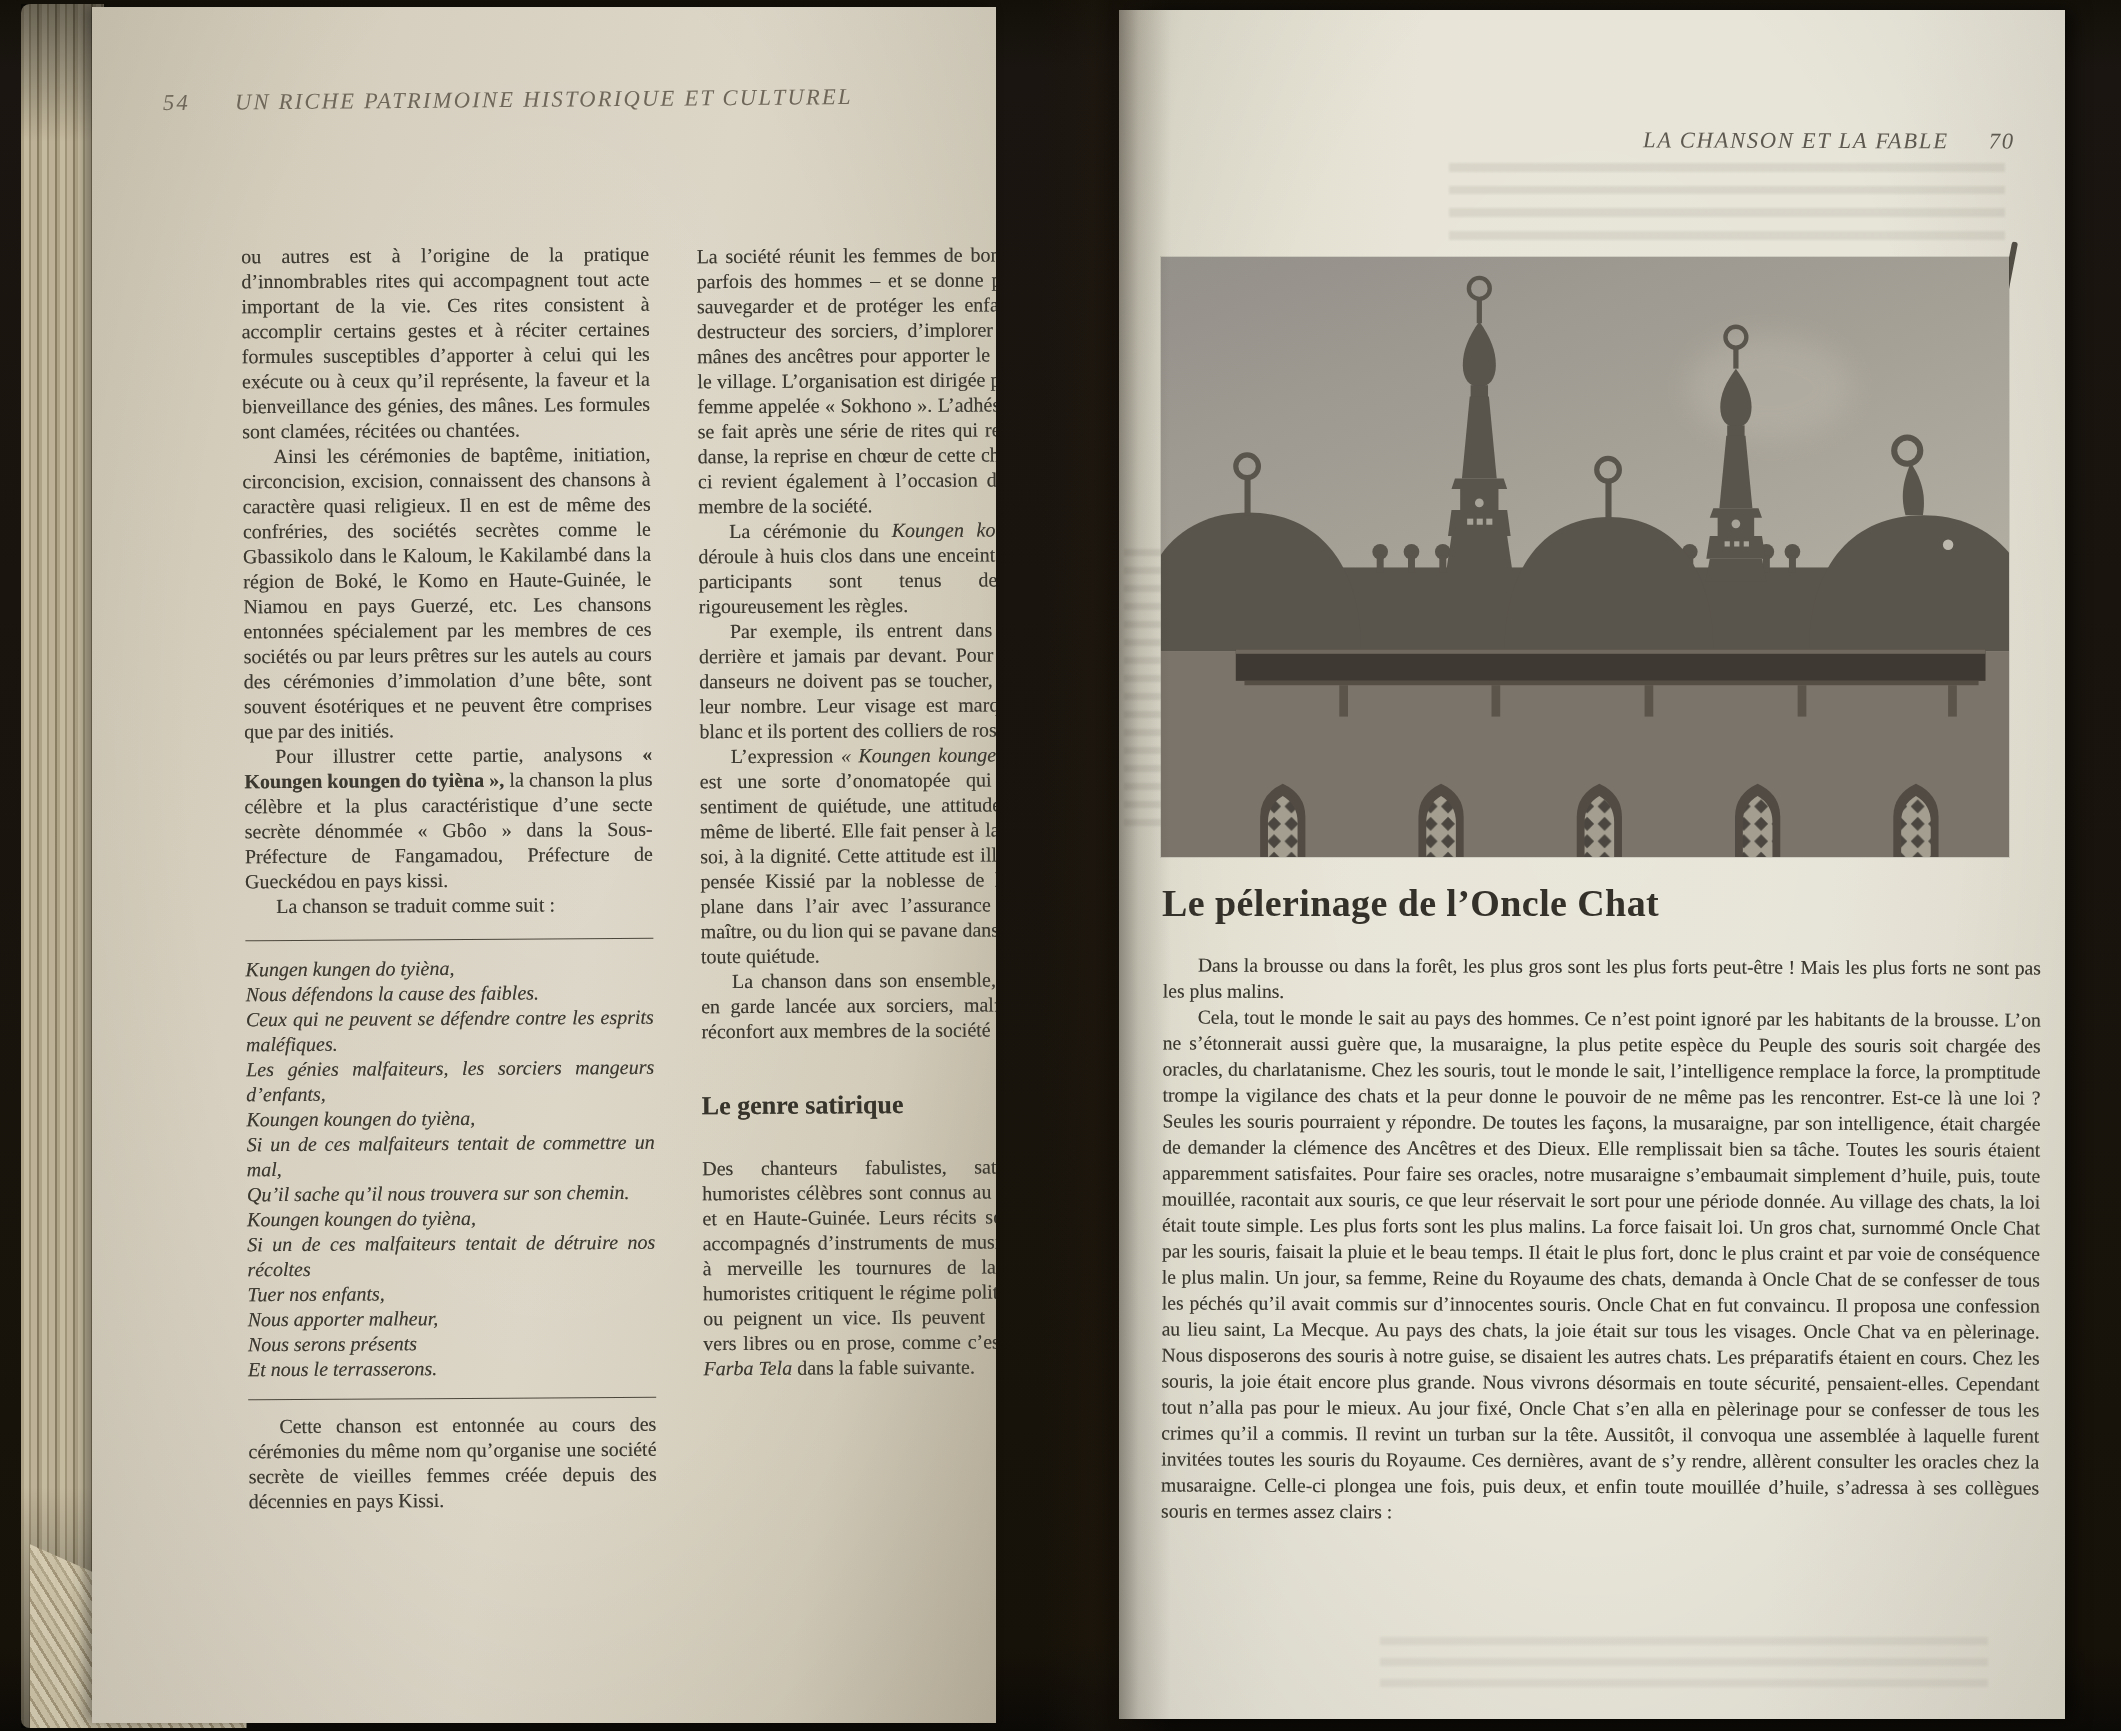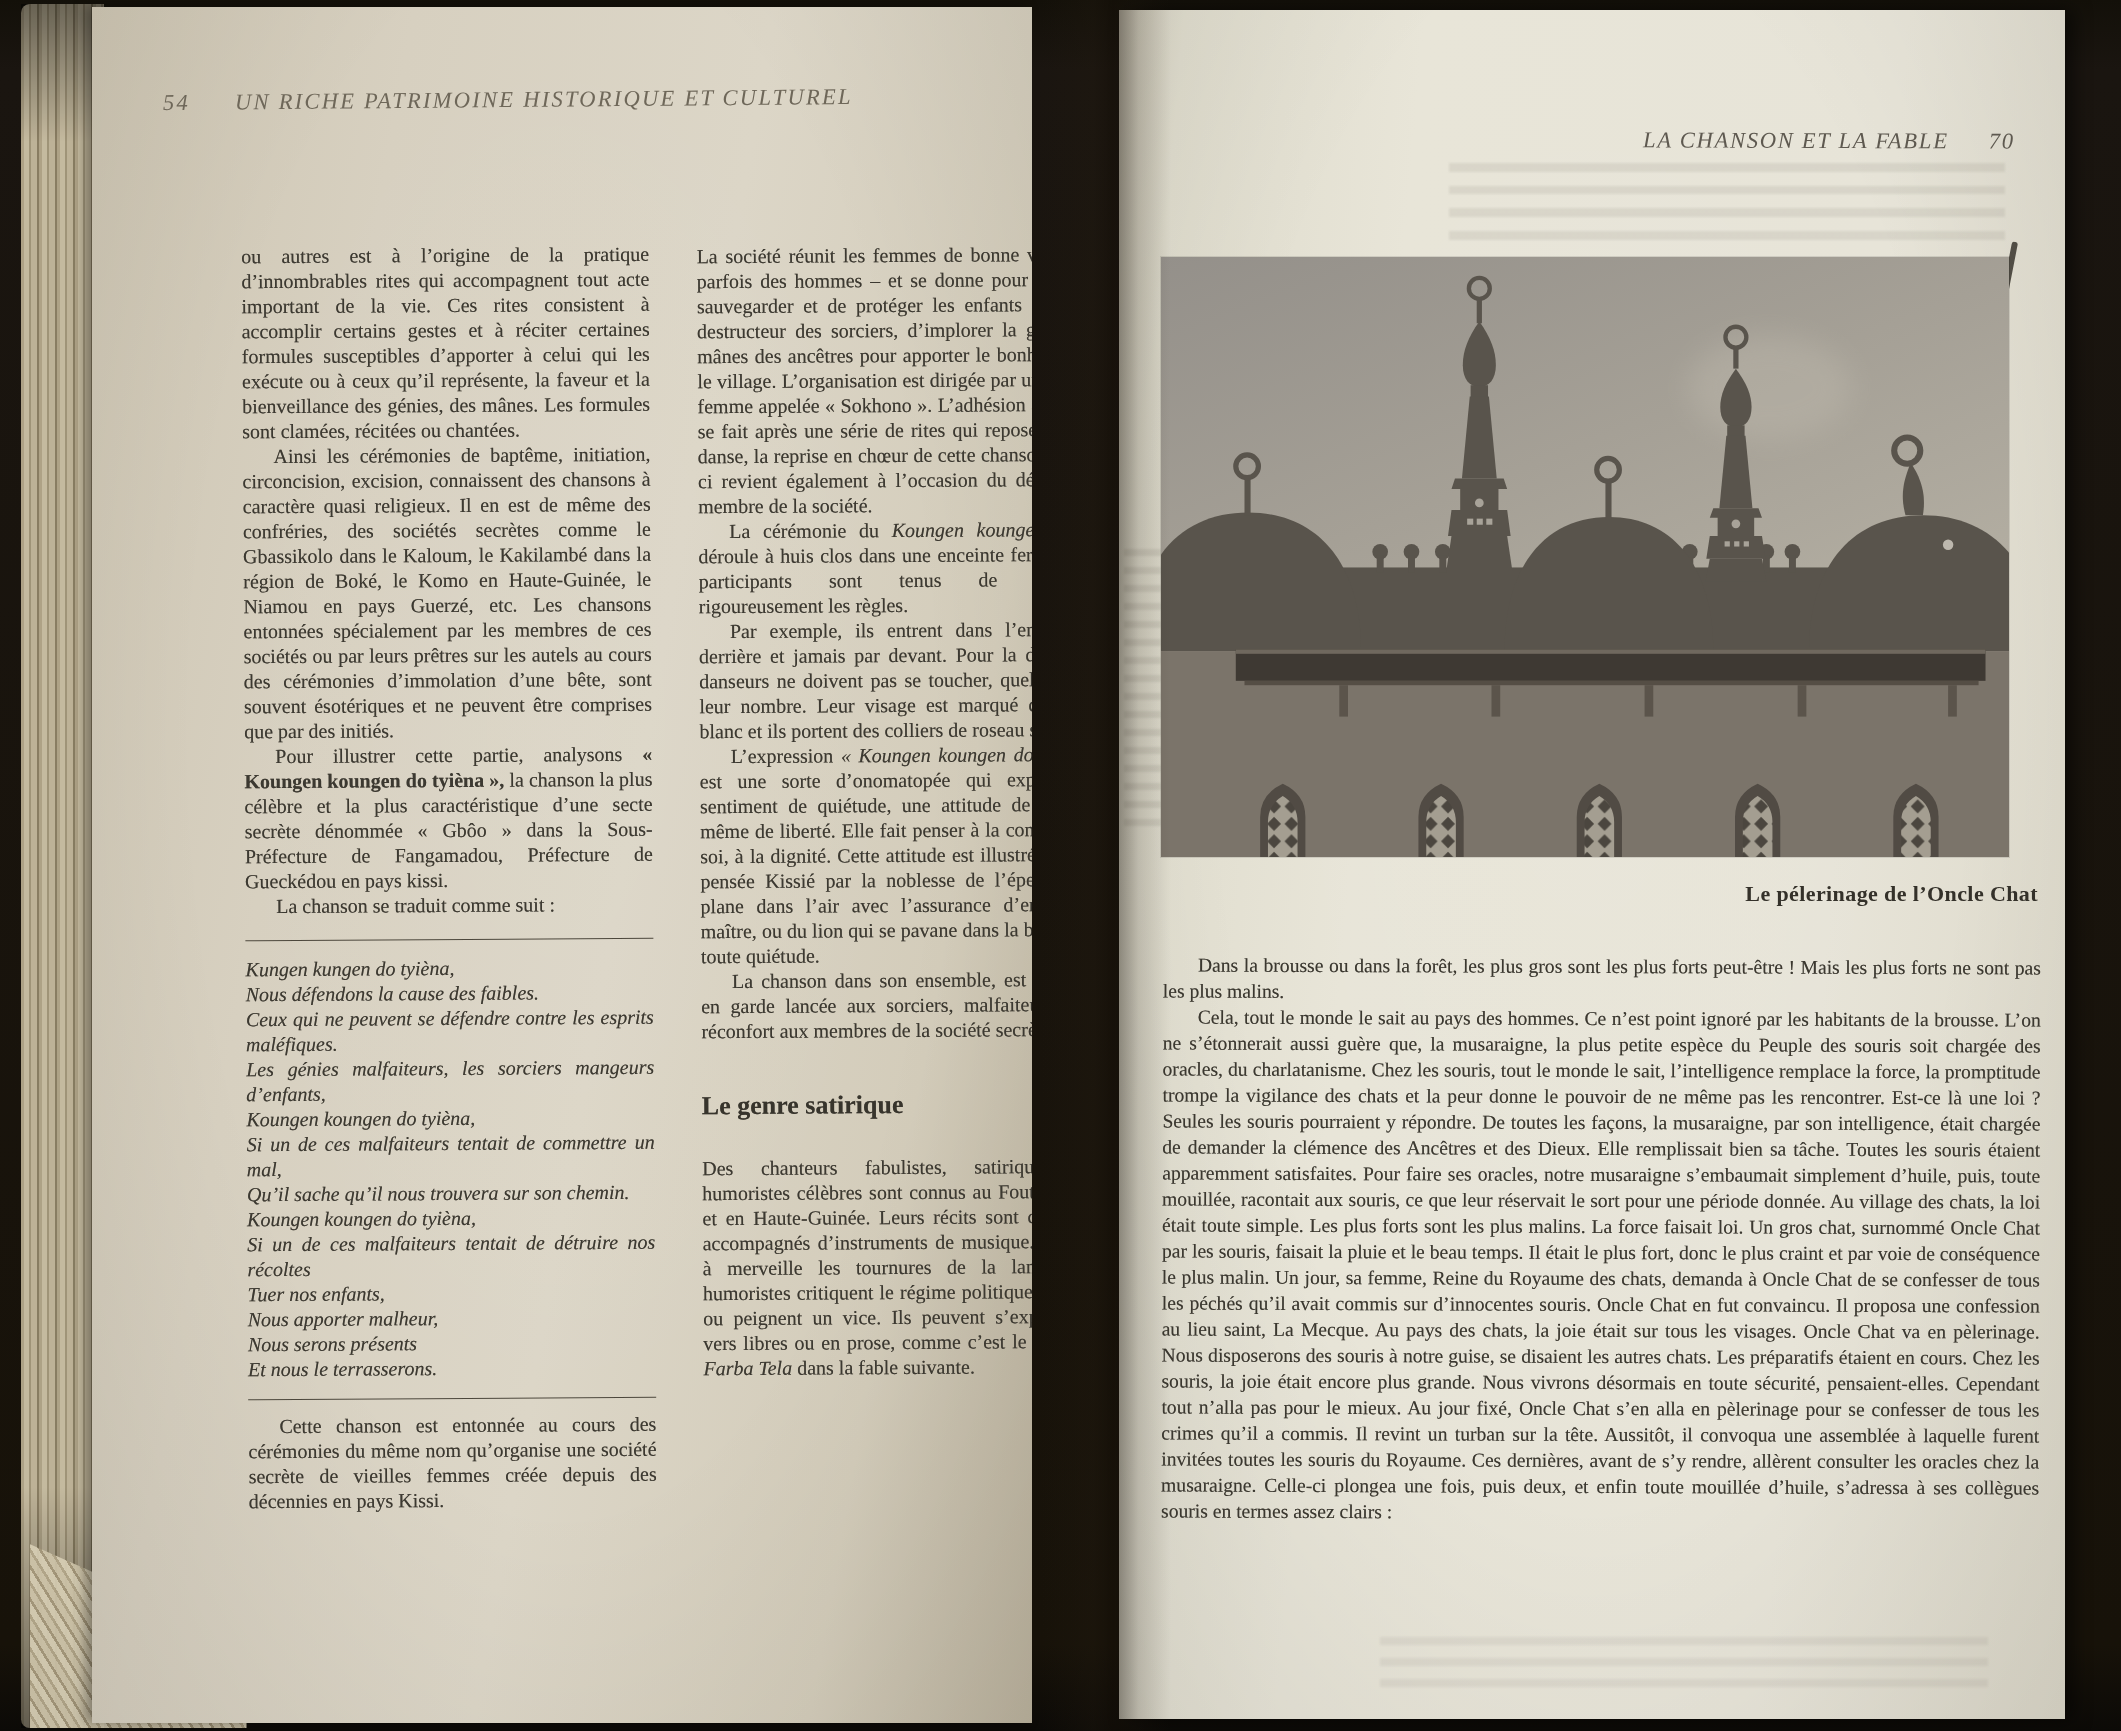--- a/index.html
+++ b/index.html
@@ -13,21 +13,21 @@
     border-radius:8.7px 0 0 8.7px;opacity:.95;}
   .edge-stack:after{content:"";position:absolute;inset:0;
     background:linear-gradient(180deg,rgba(0,0,0,.45) 0%,rgba(0,0,0,0) 8%,rgba(0,0,0,0) 86%,rgba(0,0,0,.5) 100%);}
   .edge-fan{position:absolute;left:29.5px;top:1519px;width:217px;height:209px;
     background:repeating-linear-gradient(58deg,#cfc5aa 0 6px,#b2a689 6px 8.7px,#d8cfb5 8.7px 14.8px,#a4977a 14.8px 17.4px);
     clip-path:polygon(0 12%,100% 58%,100% 100%,0 100%);opacity:.9;}
 
   .page{position:absolute;overflow:hidden;}
   .page-left{left:92px;top:7px;width:904px;height:1716px;
     background:linear-gradient(100deg,#cdc5b2 0%,#d7d0c0 26%,#dcd6c7 55%,#d3ccba 82%,#bcb39e 100%);
-    box-shadow:-7px 0 12px rgba(0,0,0,.35);padding-left:36px;}
+    box-shadow:-7px 0 12px rgba(0,0,0,.35);}
   .page-right{left:1119px;top:10.4px;width:946px;height:1709px;
     background:linear-gradient(95deg,#cfcaba 0%,#dfdccd 6%,#e8e5d8 28%,#e7e4d8 72%,#ddd9ca 100%);
     box-shadow:8.7px 0 17.4px rgba(0,0,0,.55);font-family:Liberation Serif, serif;}
   .page:before{content:"";position:absolute;inset:0;pointer-events:none;
     background:radial-gradient(ellipse at 50% 42%,rgba(255,255,255,.05) 0%,rgba(0,0,0,0) 55%,rgba(0,0,0,.07) 100%);}
 
   .gutter-shadow{position:absolute;left:1041px;top:0;width:130px;height:1731px;pointer-events:none;z-index:5;
     background:linear-gradient(90deg,rgba(35,27,16,0) 0%,rgba(35,27,16,.30) 40%,rgba(22,16,8,.48) 55%,rgba(35,27,16,.16) 75%,rgba(35,27,16,0) 100%);}
 
   
@@ -44,22 +44,22 @@
   .verse{font-style:italic;}
   .verse div{margin:0;}
   .sec-head{font-weight:bold;font-size:26px;margin:49px 0 38px 0;text-indent:0;color:#37342c;}
 
   
   .rp-header{position:absolute;top:118px;right:50px;display:flex;gap:40px;align-items:baseline;
     font-style:italic;font-size:22.6px;letter-spacing:1.7px;color:#5e5950;transform:rotate(.2deg);}
   .photo{position:absolute;left:42px;top:247px;width:848px;height:600px;outline:0.9px solid rgba(0,0,0,.10);
     box-shadow:0 0 0 1.7px rgba(255,255,255,.25) inset;}
   .photo svg{display:block;width:100%;height:100%;}
-  .story-title{position:absolute;left:43px;top:871px;width:876px;text-align:right;
-    font-weight:bold;font-size:22px;color:#34312a;letter-spacing:0.4px;}
+  .story-title{position:absolute;left:43px;top:871px;width:876px;text-align:left;
+    font-weight:bold;font-size:38px;color:#34312a;letter-spacing:0.4px;}
   .rp-body{position:absolute;left:43px;top:944px;width:878px;font-size:19.6px;line-height:26px;
     color:#3b3830;text-align:justify;transform:rotate(.2deg);text-shadow:0 0 0.5px rgba(59,56,48,.5);}
   .rp-body p{margin:0;text-indent:35px;}
 
   .ghost{position:absolute;pointer-events:none;filter:blur(0.9px);}
   .ghost-top{left:330px;top:153px;width:556px;height:83px;
     background:repeating-linear-gradient(180deg,rgba(92,86,74,.10) 0 8.7px,rgba(0,0,0,0) 8.7px 22.6px);}
   .ghost-left{left:5.2px;top:539px;width:37px;height:287px;
     background:repeating-linear-gradient(180deg,rgba(92,86,74,.12) 0 7px,rgba(0,0,0,0) 7px 18px);}
   .ghost-bottom{left:261px;top:1627px;width:608px;height:56px;

